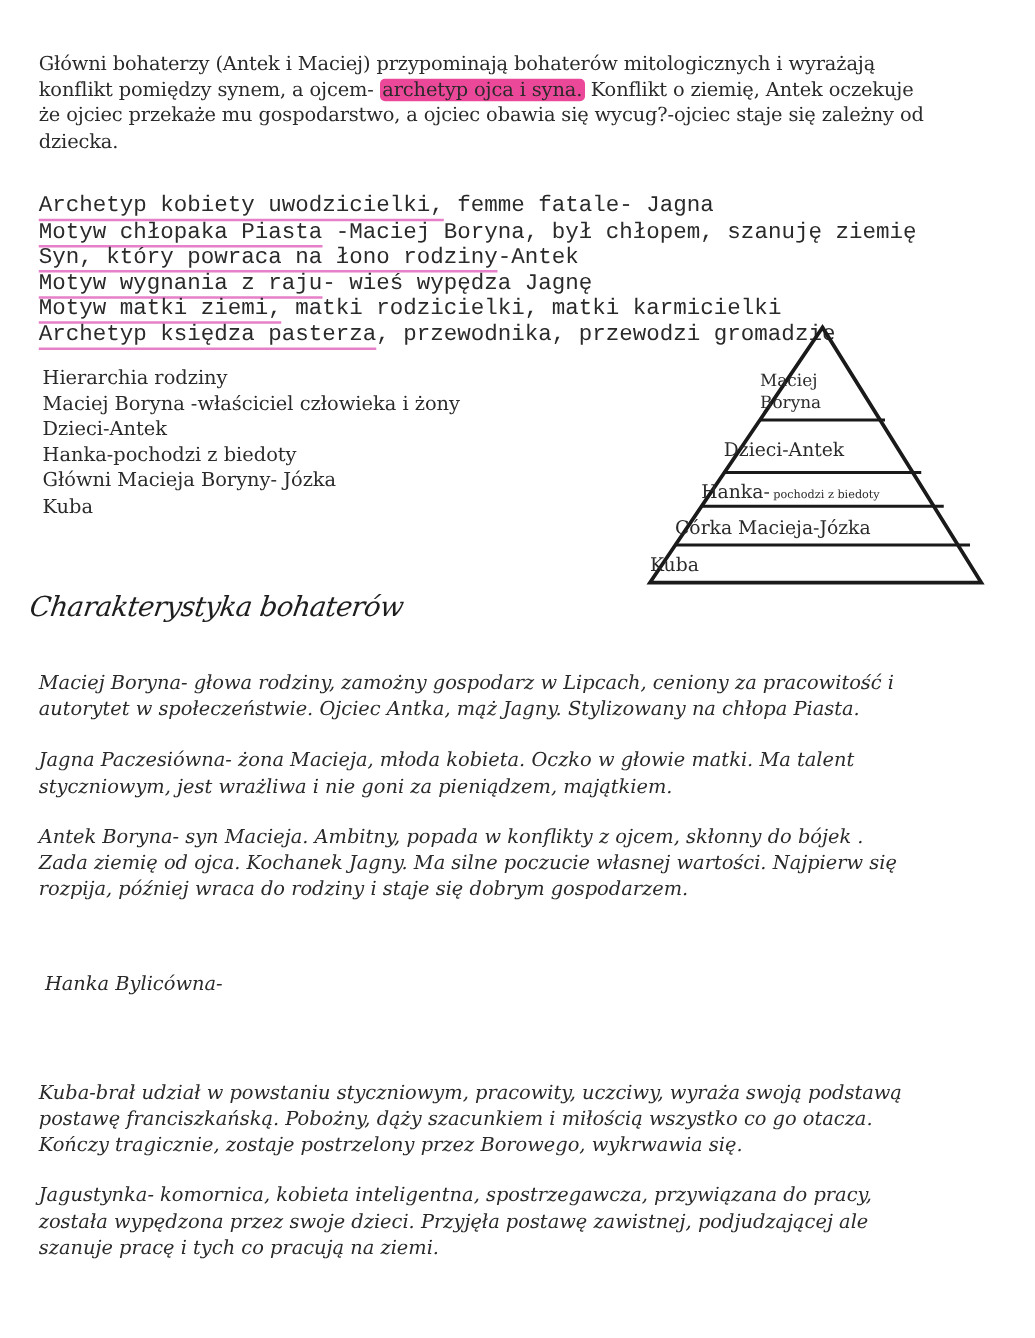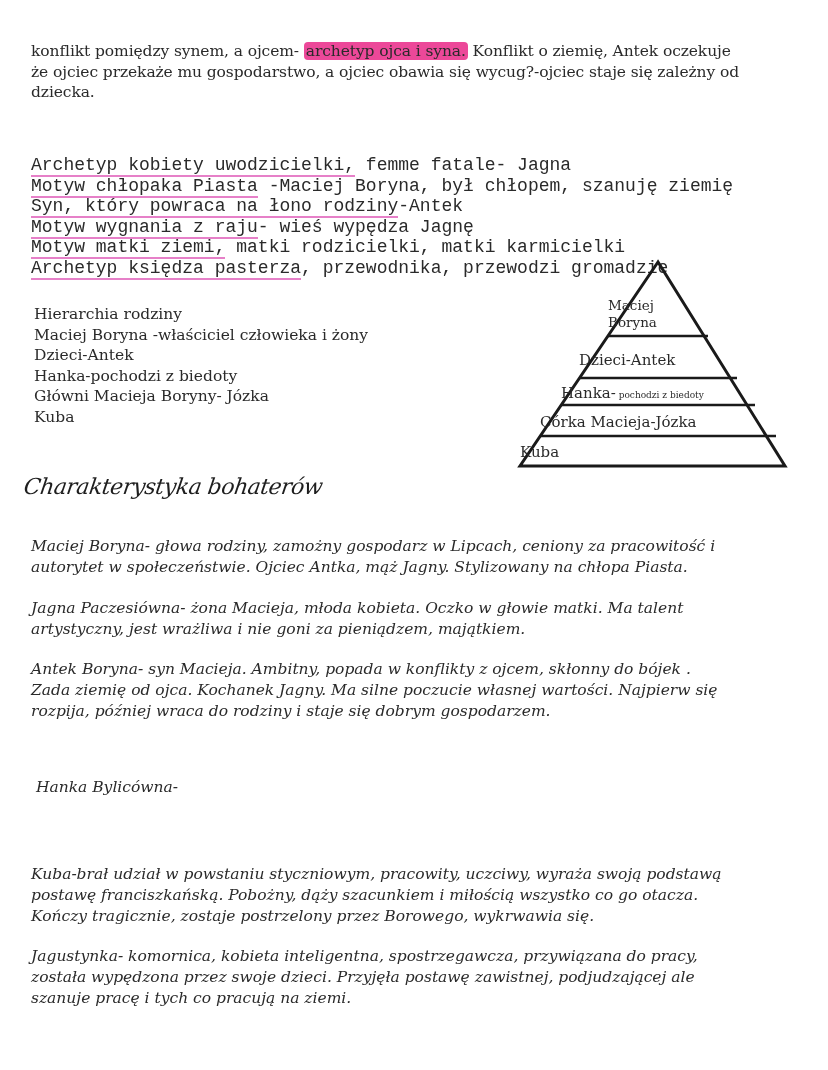--- a/index.html
+++ b/index.html
@@ -7,35 +7,36 @@
     width: 828px; height: 1070px; position: relative; overflow: hidden;
     font-family: "DejaVu Serif", "Liberation Serif", serif;
     color: #2a2a2a;
   }
   .txt { position: absolute; font-size: 15.5px; line-height: 20.5px; white-space: nowrap; letter-spacing: -0.1px; }
   .para { position: absolute; left: 31px; width: 780px; }
   .line { display: block; white-space: nowrap; }
   .hl { background: #ec4899; border-radius: 4px; padding: 0 2px; }
   .ul { border-bottom: 2px solid #e680c8; padding-bottom: 0px; }
   .motifs { position: absolute; left: 31px; top: 155px; font-size: 18px; line-height: 20.6px; font-family: Liberation Mono, monospace; }
-  .hier { position: absolute; left: 34px; top: 304px; font-size: 15.5px; line-height: 20.6px; }
+  .hier { position: absolute; left: 34px; top: 292px; font-size: 15.5px; line-height: 20.6px; }
   .title-script {
     position: absolute; left: 24px; top: 474px;
     font-family: "DejaVu Serif", "Liberation Serif", serif;
     font-style: italic; font-size: 22px; letter-spacing: -0.5px; color: #1e1e1e;
     transform: skewX(-8deg);
   }
   .char { position: absolute; left: 31px; font-size: 15.5px; line-height: 21px; font-style: italic; }
   .pyr { position: absolute; left: 515px; top: 255px; width: 280px; height: 220px; }
   .pyr-label { position: absolute; text-align: left; color: #2a2a2a; white-space: nowrap; }
 </style>
 </head>
 <body>
 
 <div class="para txt" style="top:41px;">
+  <span class="line">Główni bohaterzy (Antek i Maciej) przypominają bohaterów mitologicznych i wyrażają</span>
   <span class="line"><span>konflikt pomiędzy synem, a ojcem- </span><span class="hl">archetyp ojca i syna.</span><span> Konflikt o ziemię, Antek oczekuje</span></span>
   <span class="line">że ojciec przekaże mu gospodarstwo, a ojciec obawia się wycug?-ojciec staje się zależny od</span>
   <span class="line">dziecka.</span>
 </div>
 
 <div class="motifs">
   <span class="line"><span class="ul">Archetyp kobiety uwodzicielki,</span><span> femme fatale- Jagna</span></span>
   <span class="line"><span class="ul">Motyw chłopaka Piasta</span><span> -Maciej Boryna, był chłopem, szanuję ziemię</span></span>
   <span class="line"><span class="ul">Syn, który powraca na łono rodziny</span><span>-Antek</span></span>
   <span class="line"><span class="ul">Motyw wygnania z raju</span><span>- wieś wypędza Jagnę</span></span>
@@ -79,21 +80,21 @@
 </div>
 
 <div class="title-script">Charakterystyka bohaterów</div>
 
 <div class="char" style="top:536px;">
   <span class="line">Maciej Boryna- głowa rodziny, zamożny gospodarz w Lipcach, ceniony za pracowitość i</span>
   <span class="line">autorytet w społeczeństwie. Ojciec Antka, mąż Jagny. Stylizowany na chłopa Piasta.</span>
 </div>
 <div class="char" style="top:598px;">
   <span class="line">Jagna Paczesiówna- żona Macieja, młoda kobieta. Oczko w głowie matki. Ma talent</span>
-  <span class="line">artystyczny, jest wrażliwa i nie goni za pieniądzem, majątkiem.</span>
+  <span class="line">styczniowym, jest wrażliwa i nie goni za pieniądzem, majątkiem.</span>
 </div>
 <div class="char" style="top:659px;">
   <span class="line">Antek Boryna- syn Macieja. Ambitny, popada w konflikty z ojcem, skłonny do bójek .</span>
   <span class="line">Zada ziemię od ojca. Kochanek Jagny. Ma silne poczucie własnej wartości. Najpierw się</span>
   <span class="line">rozpija, później wraca do rodziny i staje się dobrym gospodarzem.</span>
 </div>
 <div class="char" style="top:735px; white-space:pre;">
   <span class="line" style="white-space:pre;"> Hanka Bylicówna-</span>
 </div>
 <div class="char" style="top:864px;">

